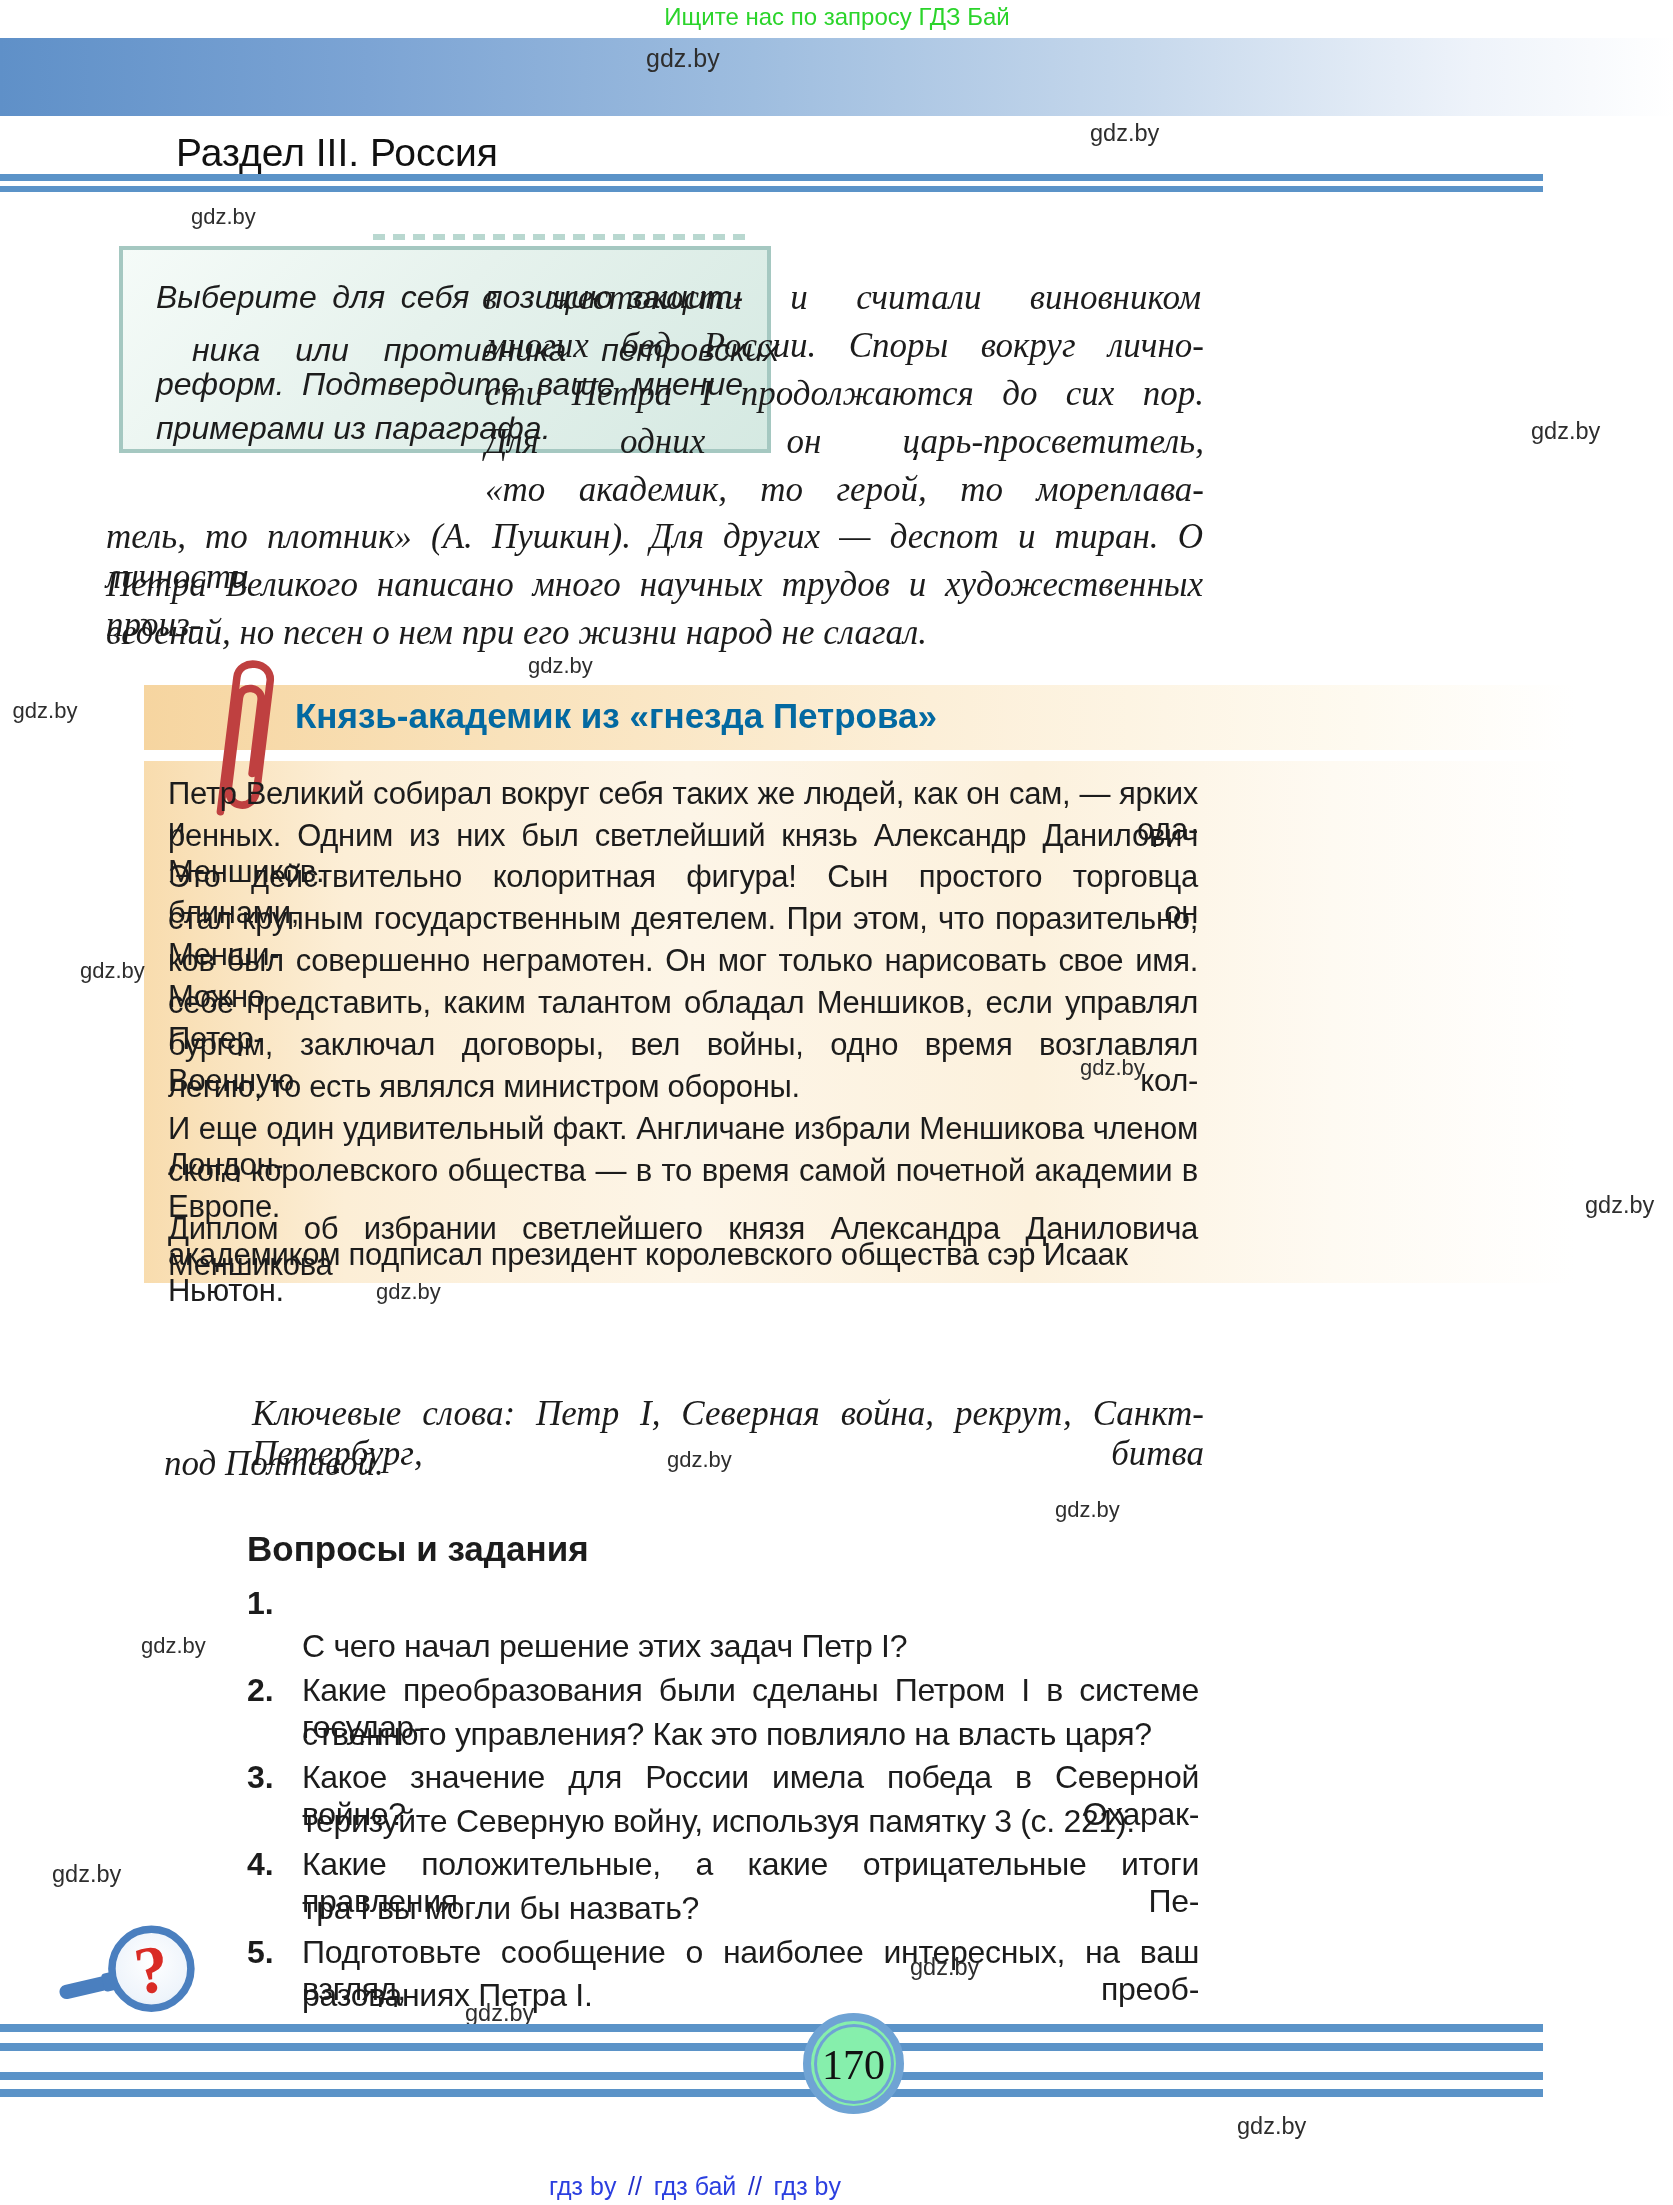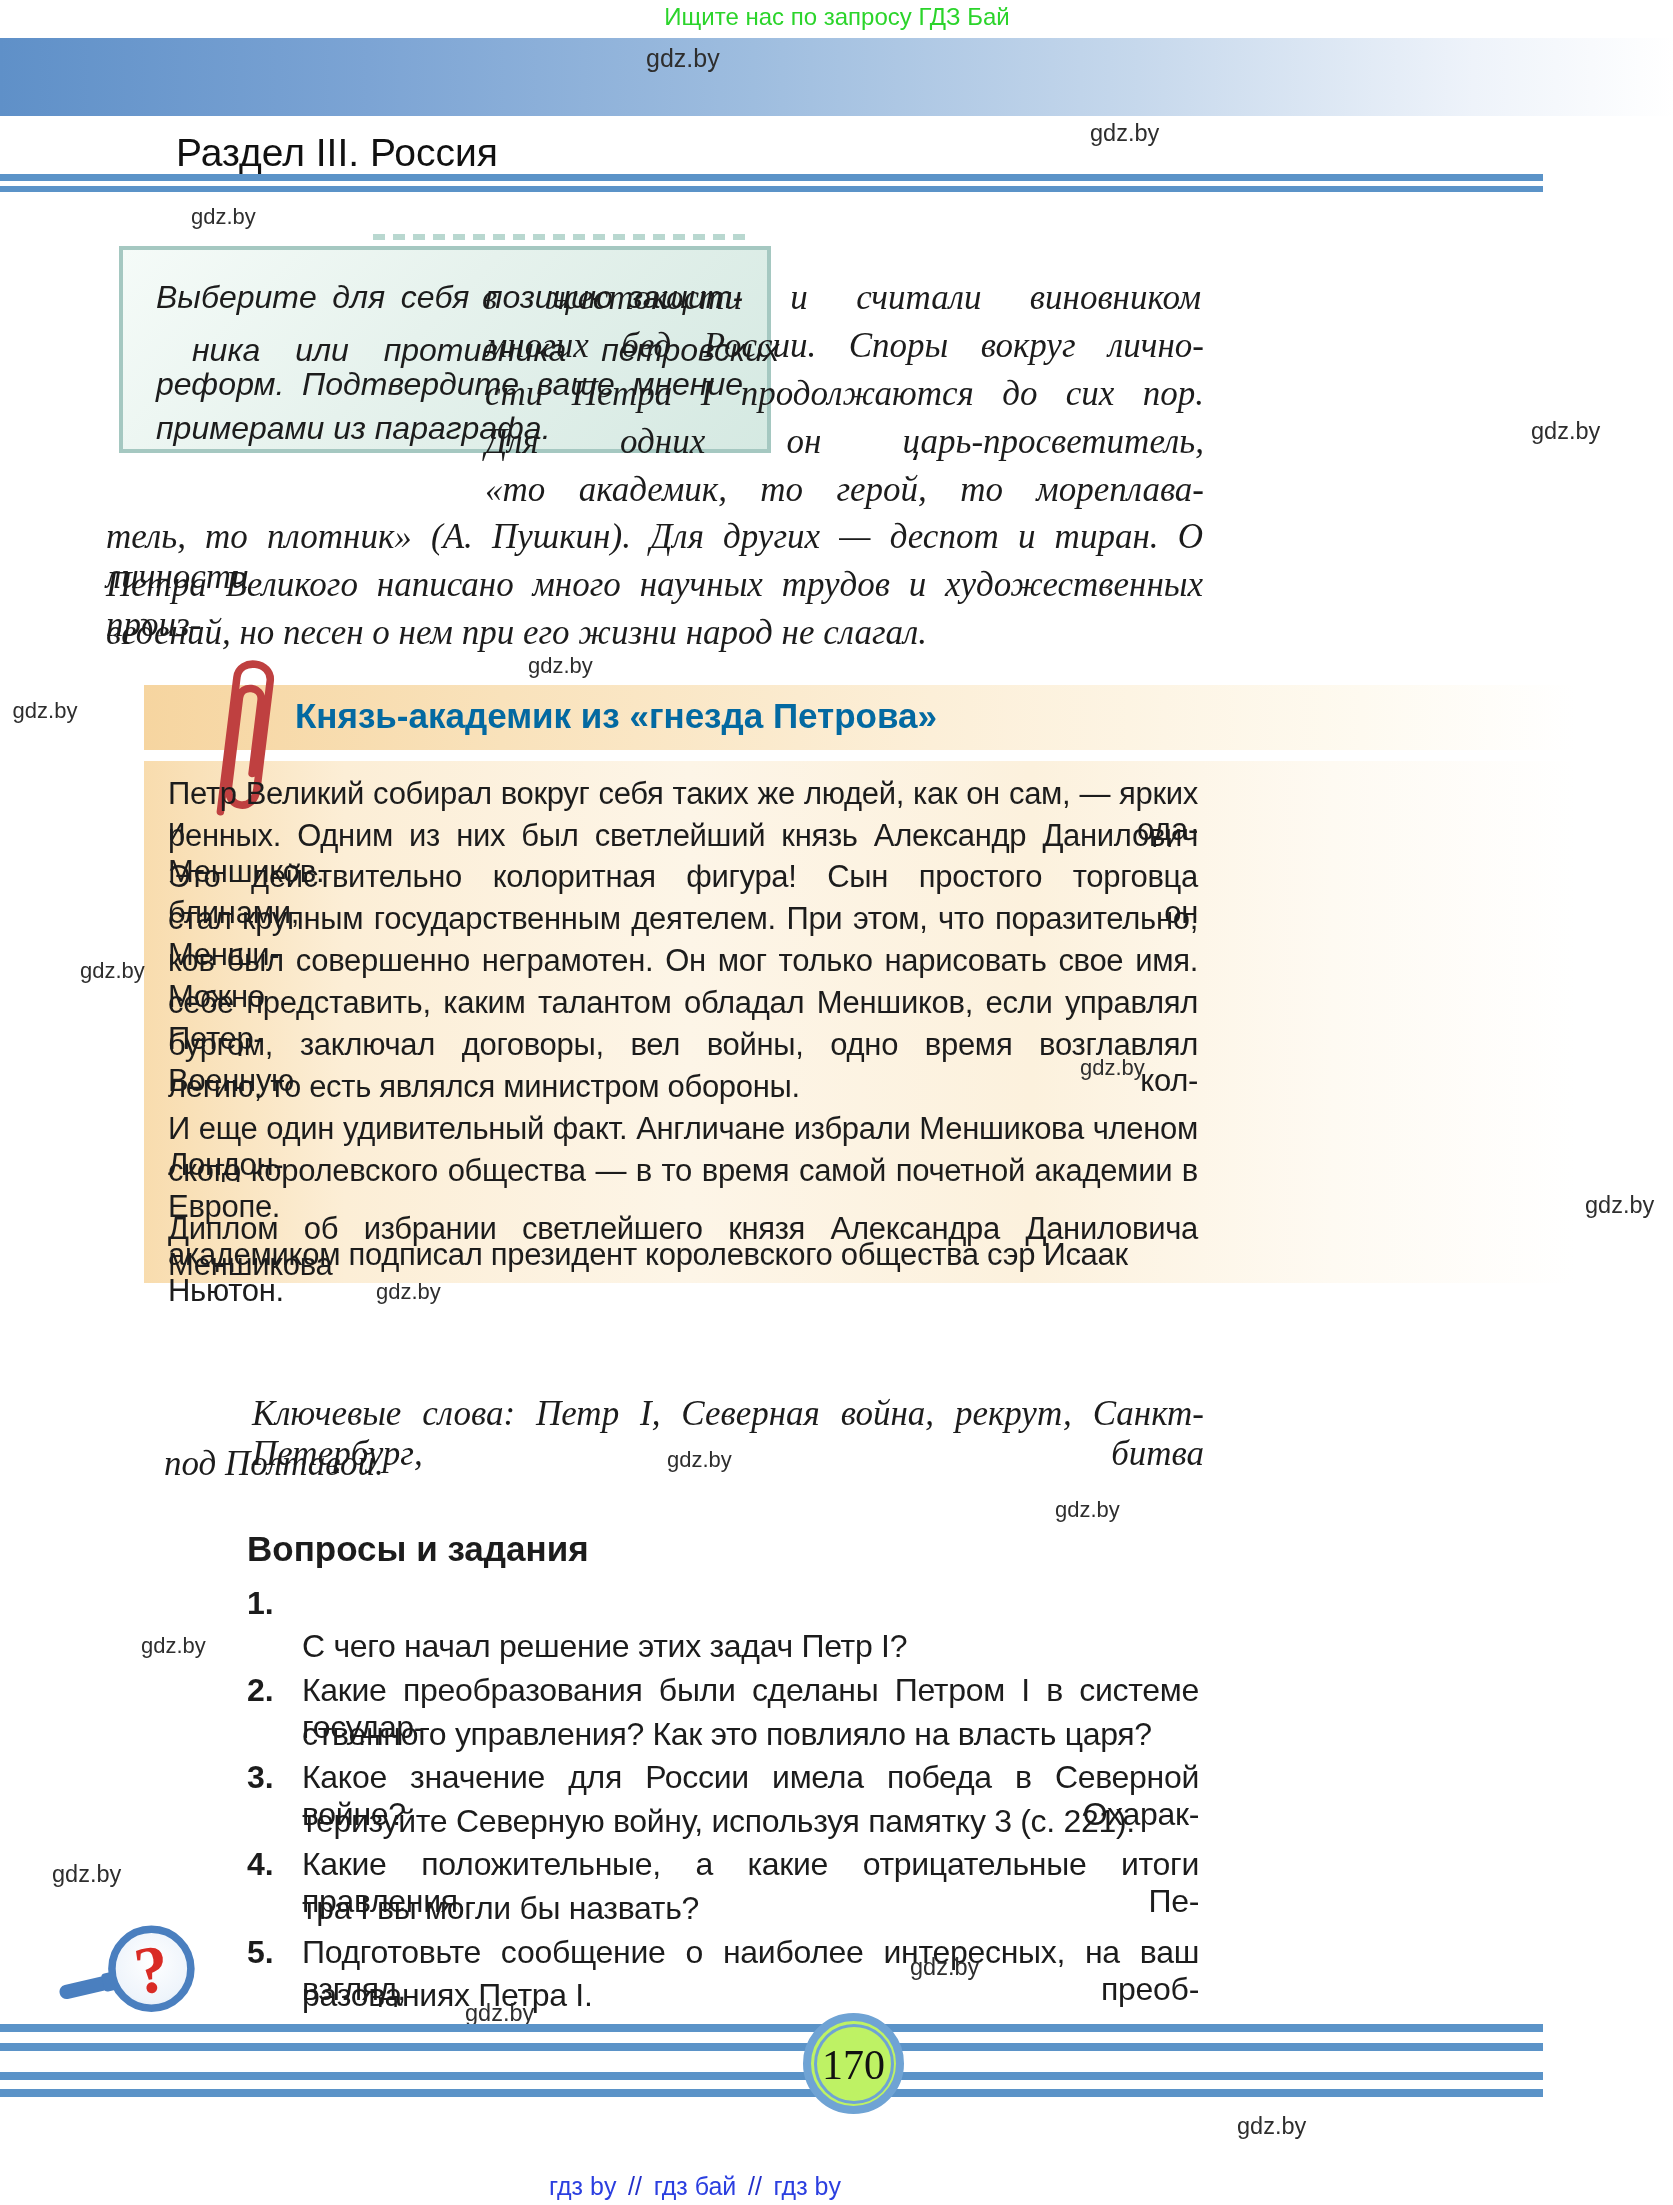--- a/index.html
+++ b/index.html
@@ -31,21 +31,21 @@
      background:linear-gradient(90deg,#f8dcae 0%,#fceeD6 14%,#fdf5e7 38%,#fcf1dd 62%,#fefaf2 83%,#ffffff 100%);}
   .feat-title{left:295px;top:696px;font-size:35px;font-weight:700;color:#0369a1;}
   .body-line{font-family:"Liberation Sans",sans-serif;font-size:31px;letter-spacing:-0.3px;}
   .kw-line{font-family:"Liberation Serif",serif;font-style:italic;font-size:35px;}
   .q-head{left:247px;top:1529px;font-size:35px;font-weight:700;}
   .q-num{font-size:32px;font-weight:700;width:44px;}
   .q-line{font-size:32px;letter-spacing:-0.3px;}
   
   .fline{left:0;width:1543px;height:7.5px;background:#5b93c8;}
   .pagecircle{left:803px;top:2013px;width:101px;height:101px;border:8.4px solid #6fa3d4;border-radius:50%;
-     background:#bef264;box-sizing:border-box;}
+     background:#86efac;box-sizing:border-box;}
   .pagecircle .inner{position:absolute;left:2.5px;top:2.5px;right:2.5px;bottom:2.5px;border:3.4px solid #6fa3d4;border-radius:50%;}
   .pagenum{position:absolute;width:100%;top:20px;text-align:center;
      font-family:"Liberation Serif",serif;font-size:42px;color:#111;}
   .footlinks{left:549px;top:2172px;width:436px;font-size:25px;color:#2b3fe0;white-space:nowrap;}
   .footlinks a{color:#2b3fe0;text-decoration:none;}
   .sep{color:#2330c8;padding:0 11.7px;}
 </style>
 </head>
 <body>
 

